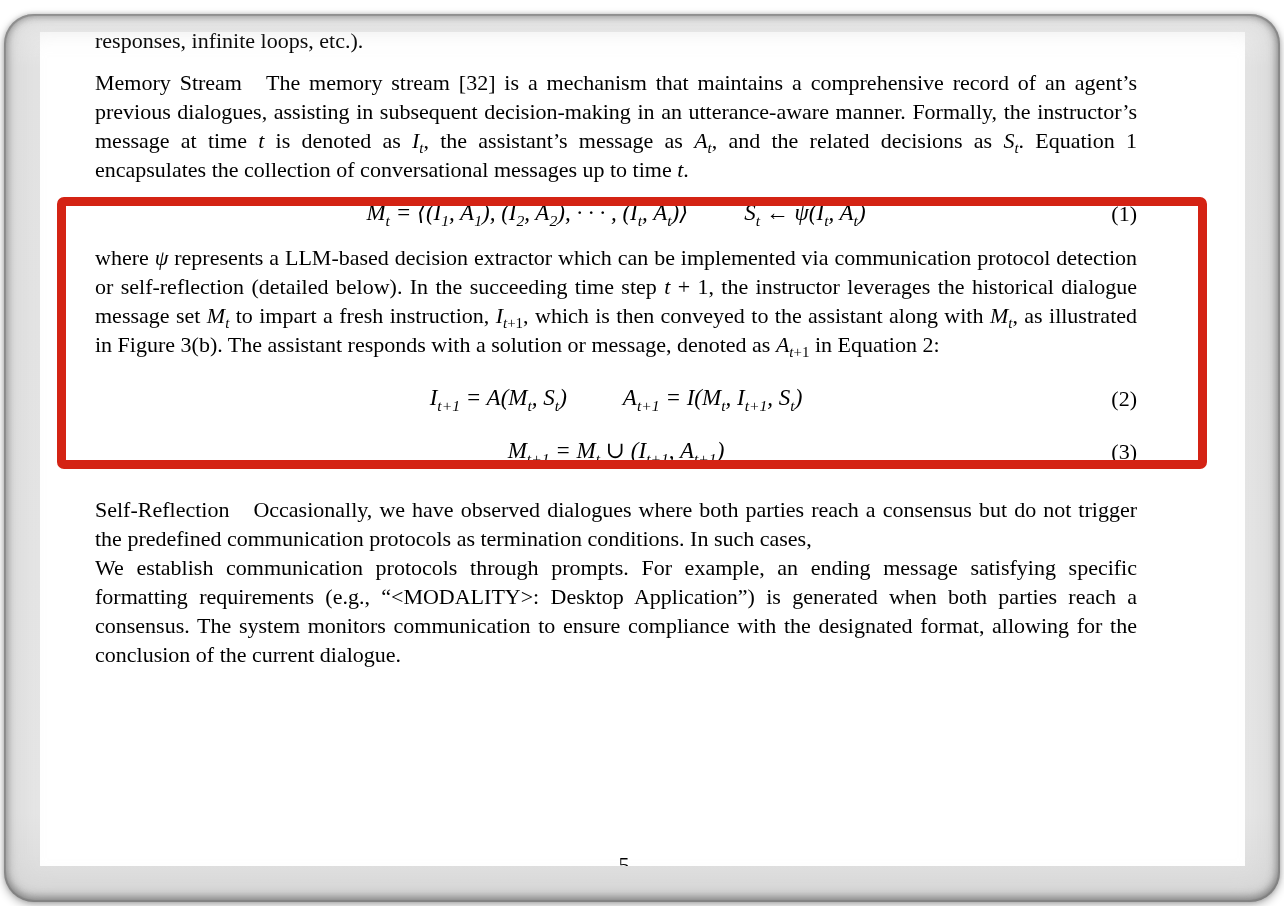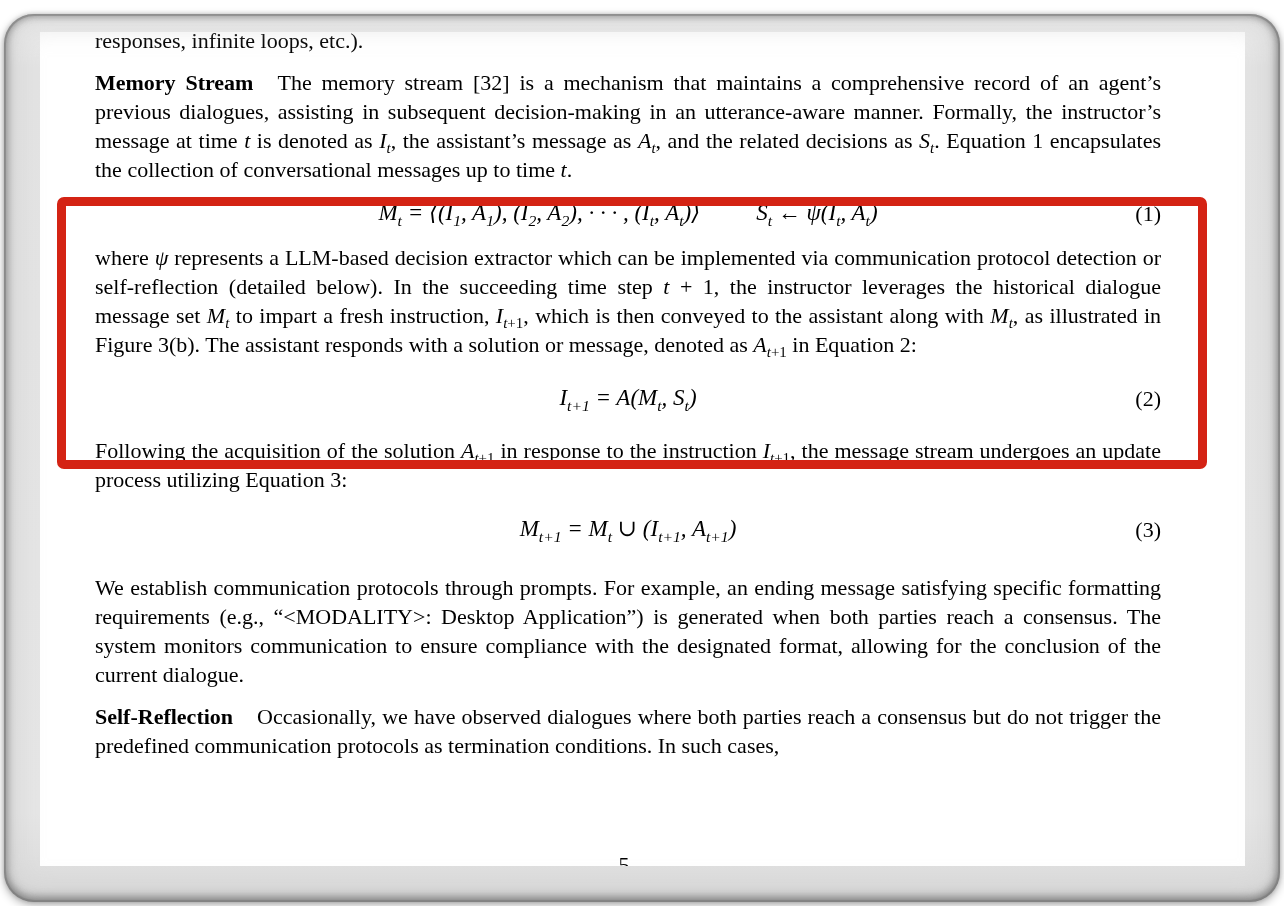--- a/index.html
+++ b/index.html
@@ -14,26 +14,26 @@
     position:absolute;left:4px;top:14px;right:4px;bottom:4px;
     border-radius:30px;
     background:linear-gradient(180deg,#efefef 0%,#e3e3e3 6%,#e6e6e6 90%,#dadada 100%);
     box-shadow:0 3px 10px rgba(0,0,0,0.30), 0 0 4px rgba(0,0,0,0.18);
   }
   .page{
     position:absolute;left:40px;top:32px;width:1205px;height:834px;
     background:#ffffff;overflow:hidden;
   }
   .content{
-    position:absolute;left:55px;right:84px;top:-6px;
+    position:absolute;left:55px;right:108px;top:-6px;
     font-size:22px;line-height:29px;text-align:justify;
   }
   .para{margin:0;}
   .gap{margin-top:13px;}
-  .runin{font-weight:bold;}
+  .runin{font-weight:normal;}
   .runin-space{display:inline-block;width:24px;}
   sub{font-size:68%;line-height:0;}
 
   .eq-row{
     position:relative;display:flex;justify-content:center;align-items:baseline;
     gap:56px;margin:14px 0 16px;
   }
   .eq-row.wide{margin:24px 0 24px;}
   .eq-row.wider{margin:20px 0 30px;align-items:flex-end;}
   .math{
@@ -82,33 +82,33 @@
       <div class="eq-row">
         <span class="math">M<sub>t</sub> = ⟨(I<sub>1</sub>, A<sub>1</sub>), (I<sub>2</sub>, A<sub>2</sub>), · · · , (I<sub>t</sub>, A<sub>t</sub>)⟩</span>
         <span class="math">S<sub>t</sub> ← ψ(I<sub>t</sub>, A<sub>t</sub>)</span>
         <span class="eq-num">(1)</span>
       </div>
 
       <p class="para">where <i>ψ</i> represents a LLM-based decision extractor which can be implemented via communication protocol detection or self-reflection (detailed below). In the succeeding time step <i>t</i> + 1, the instructor leverages the historical dialogue message set <i>M</i><sub><i>t</i></sub> to impart a fresh instruction, <i>I</i><sub><i>t</i>+1</sub>, which is then conveyed to the assistant along with <i>M</i><sub><i>t</i></sub>, as illustrated in Figure 3(b). The assistant responds with a solution or message, denoted as <i>A</i><sub><i>t</i>+1</sub> in Equation 2:</p>
 
       <div class="eq-row wide">
         <span class="math">I<sub>t+1</sub> = A(M<sub>t</sub>, S<sub>t</sub>)</span>
+        <span class="math">A<sub>t+1</sub> = I(M<sub>t</sub>, I<sub>t+1</sub>, S<sub>t</sub>)</span>
         <span class="eq-num">(2)</span>
       </div>
 
-      <p class="para">Following the acquisition of the solution <i>A</i><sub><i>t</i>+1</sub> in response to the instruction <i>I</i><sub><i>t</i>+1</sub>, the message stream undergoes an update process utilizing Equation 3:</p>
 
       <div class="eq-row wider">
         <span class="math">M<sub>t+1</sub> = M<sub>t</sub> ∪ (I<sub>t+1</sub>, A<sub>t+1</sub>)</span>
         <span class="eq-num">(3)</span>
       </div>
 
+      <p class="para gap"><span class="runin">Self-Reflection</span><span class="runin-space"></span><span>Occasionally, we have observed dialogues where both parties reach a consensus but do not trigger the predefined communication protocols as termination conditions. In such cases,</span></p>
+
       <p class="para">We establish communication protocols through prompts. For example, an ending message satisfying specific formatting requirements (e.g., “&lt;MODALITY&gt;: Desktop Application”) is generated when both parties reach a consensus. The system monitors communication to ensure compliance with the designated format, allowing for the conclusion of the current dialogue.</p>
-
-      <p class="para gap"><span class="runin">Self-Reflection</span><span class="runin-space"></span><span>Occasionally, we have observed dialogues where both parties reach a consensus but do not trigger the predefined communication protocols as termination conditions. In such cases,</span></p>
 
     </div>
 
     <div class="page-num">5</div>
   </div>
 
   <div class="red-box" style="border-color: rgb(212, 35, 20);"></div>
 
   <div class="shadow-overlay"></div>
 

